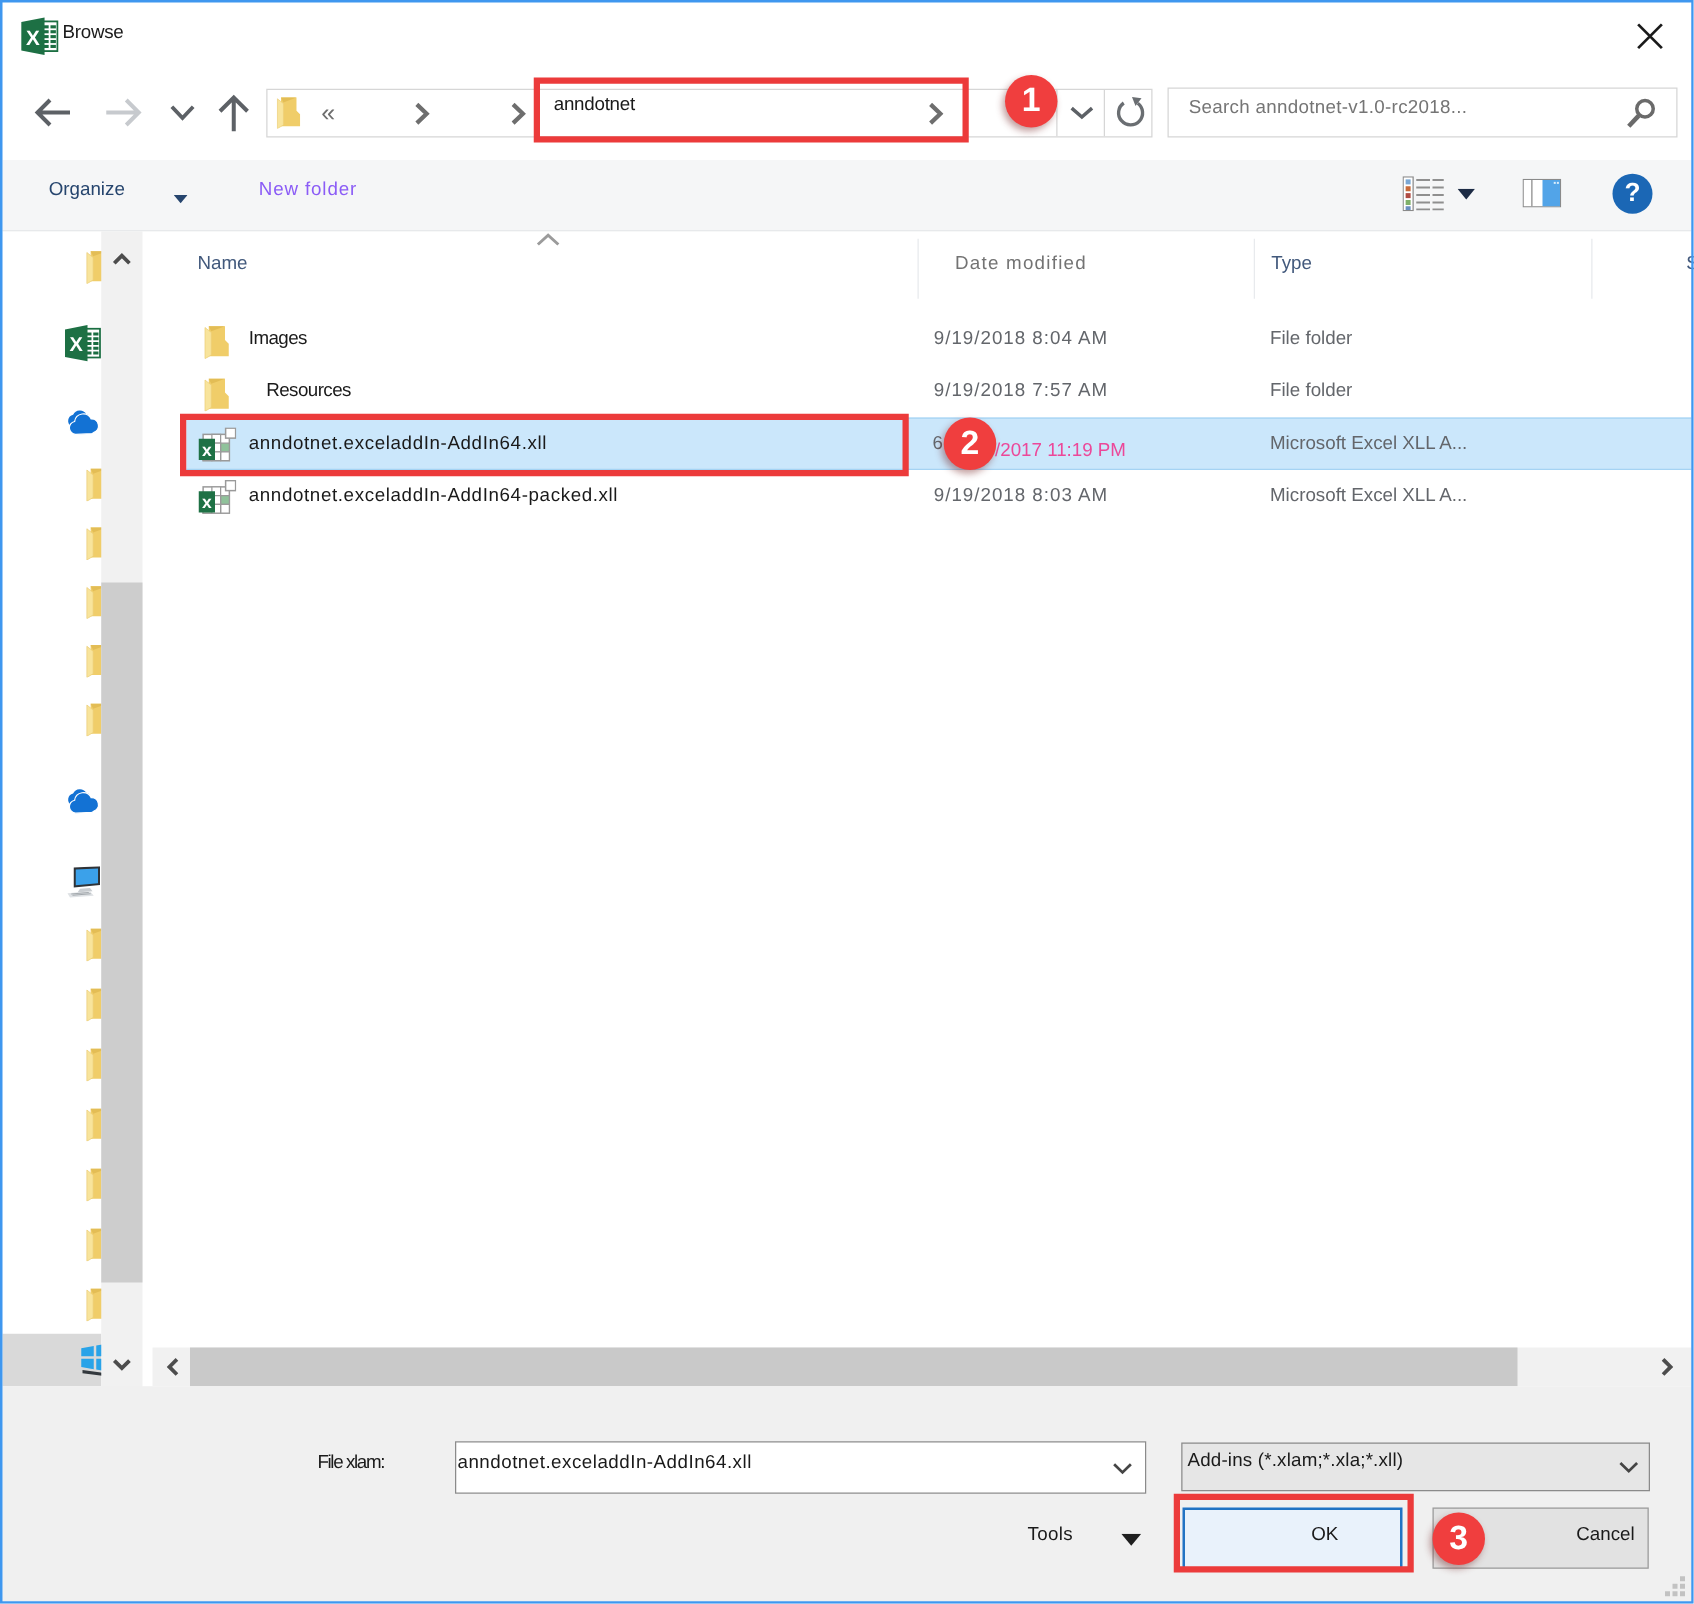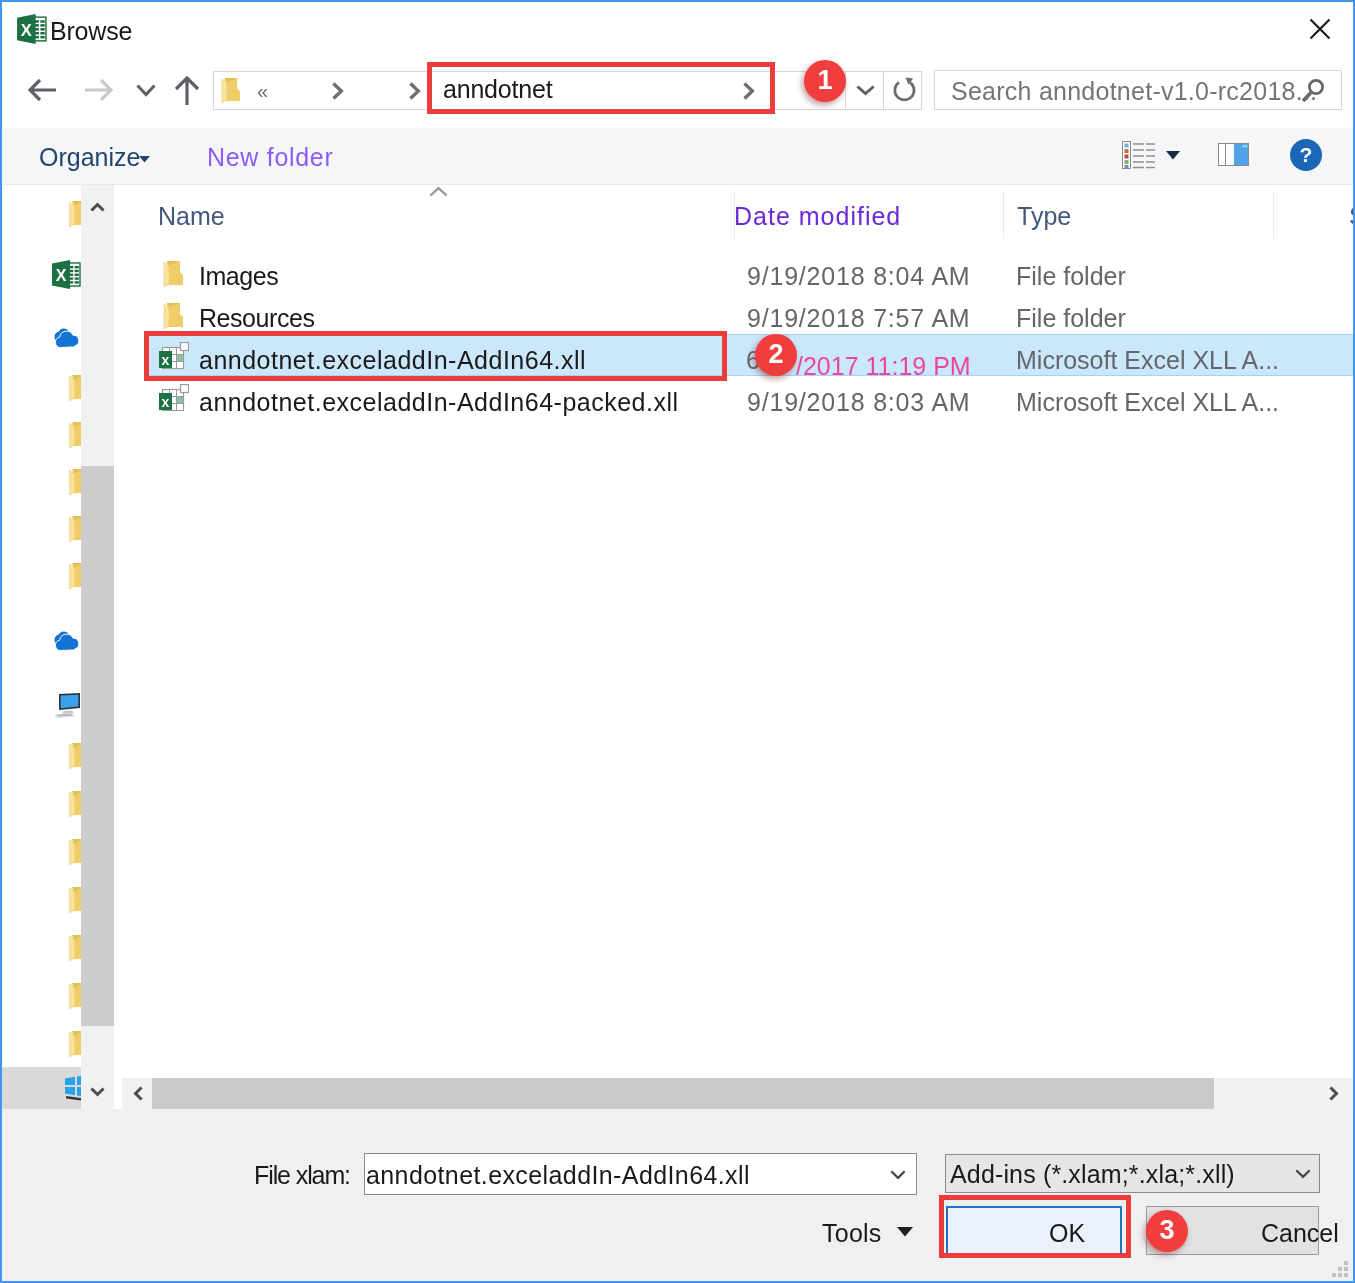--- a/index.html
+++ b/index.html
@@ -1,17 +1,17 @@
 <!DOCTYPE html>
 <html><head><meta charset="utf-8"><style>
 html,body{margin:0;padding:0}
 body{width:1355px;height:1283px;position:relative;font-family:"Liberation Sans",sans-serif;
 background:#fff;overflow:hidden}
 .abs{position:absolute}
-.txt{position:absolute;white-space:nowrap;color:#1a1a1a;font-size:25px}
+.txt{position:absolute;white-space:nowrap;color:#1a1a1a;font-size:15px}
 #frame{position:absolute;left:0;top:0;width:1355px;height:1283px;border:2px solid #3f97ef;box-sizing:border-box;z-index:100;pointer-events:none}
 </style></head><body>
 <div id="frame"></div>
 
 <svg class="abs" style="left:16px;top:13px" width="31" height="32" viewBox="0 0 30 31">
     <rect x="16" y="4" width="13" height="23" fill="#fff" stroke="#1a6e41" stroke-width="1.4"></rect>
     <g fill="#1a6e41">
       <rect x="18" y="7" width="4.2" height="2.4"></rect>
       <rect x="23.6" y="7" width="4.2" height="2.4"></rect>
       <rect x="18" y="10.8" width="4.2" height="2.4"></rect>
@@ -240,21 +240,21 @@
   </svg>
 <div class="abs" style="left:81px;top:185px;width:33px;height:925px;background:#f1f1f1"></div>
 <svg class="abs" style="left:90px;top:202px" width="15" height="10">
     <path d="M2.5 7.5 L7.5 2.5 L12.5 7.5" fill="none" stroke="#4d4d4d" stroke-width="3" stroke-linecap="square" stroke-linejoin="miter"></path>
   </svg>
 <div class="abs" style="left:81px;top:466px;width:33px;height:560px;background:#cdcdcd"></div>
 <svg class="abs" style="left:90px;top:1087px" width="15" height="10">
     <path d="M2.5 2.5 L7.5 7.5 L12.5 2.5" fill="none" stroke="#4d4d4d" stroke-width="3" stroke-linecap="square" stroke-linejoin="miter"></path>
   </svg>
 <div class="txt" style="left:158px;top:202px;color:#42597c">Name</div>
-<div class="txt" style="left:734px;top:202px;color:#6d28d9;letter-spacing:1px">Date modified</div>
+<div class="txt" style="left:764px;top:202px;color:#737373;letter-spacing:1px">Date modified</div>
 <div class="txt" style="left:1017px;top:202px;color:#42597c">Type</div>
 <div class="txt" style="left:1349px;top:202px;color:#42597c">Size</div>
 <div class="abs" style="left:734px;top:191px;width:1px;height:48px;background:#e8eaed"></div>
 <div class="abs" style="left:1003px;top:191px;width:1px;height:48px;background:#e8eaed"></div>
 <div class="abs" style="left:1273px;top:191px;width:1px;height:48px;background:#e8eaed"></div>
 <svg class="abs" style="left:429px;top:186px" width="19" height="11">
     <path d="M2.2 8.8 L9.5 2.2 L16.8 8.8" fill="none" stroke="#9b9b9b" stroke-width="2.4" stroke-linecap="square" stroke-linejoin="miter"></path>
   </svg>
 <div class="abs" style="left:149px;top:334px;width:1204px;height:42px;background:#cbe7fb;border-top:1px solid #a5d3f3;border-bottom:1px solid #a5d3f3;box-sizing:border-box"></div>
 <svg class="abs" style="left:163px;top:260px" width="21" height="27" viewBox="0 0 21 27">
@@ -265,21 +265,21 @@
   </svg>
 <div class="txt" style="left:199px;top:262px;letter-spacing:-0.45px">Images</div>
 <div class="txt" style="left:747px;top:262px;color:#63666b;letter-spacing:0.8px">9/19/2018 8:04 AM</div>
 <div class="txt" style="left:1016px;top:262px;color:#63666b">File folder</div>
 <svg class="abs" style="left:163px;top:302px" width="21" height="27" viewBox="0 0 21 27">
     <path d="M4 1 H17 V12 L20 15 V25 H4 Z" fill="#f0cd69"></path>
     <path d="M4 1 H17 L6 5 Z" fill="#e3bd55"></path>
     <path d="M1 2 L6 6 V24 L1 27 Z" fill="#f8e49c"></path>
     <path d="M1 2 L6 6 V24 L1 27 Z" fill="none" stroke="#eccf78" stroke-width="0.6"></path>
   </svg>
-<div class="txt" style="left:199px;top:304px;letter-spacing:-0.45px">Resources</div>
+<div class="txt" style="left:213px;top:304px;letter-spacing:-0.45px">Resources</div>
 <div class="txt" style="left:747px;top:304px;color:#63666b;letter-spacing:0.8px">9/19/2018 7:57 AM</div>
 <div class="txt" style="left:1016px;top:304px;color:#63666b">File folder</div>
 <svg class="abs" style="left:158px;top:342px" width="31" height="29" viewBox="0 0 31 29">
     <g stroke="#9a9a9a" stroke-width="1.2" fill="#fff">
       <rect x="4.5" y="5.5" width="21" height="21"></rect>
     </g>
     <g stroke="#9a9a9a" stroke-width="1">
       <rect x="11.5" y="5.5" width="7" height="7" fill="#fff"></rect>
       <rect x="18.5" y="12.5" width="7" height="7" fill="#8fc29a"></rect>
       <rect x="4.5" y="19.5" width="7" height="7" fill="#b9d8bf"></rect>

